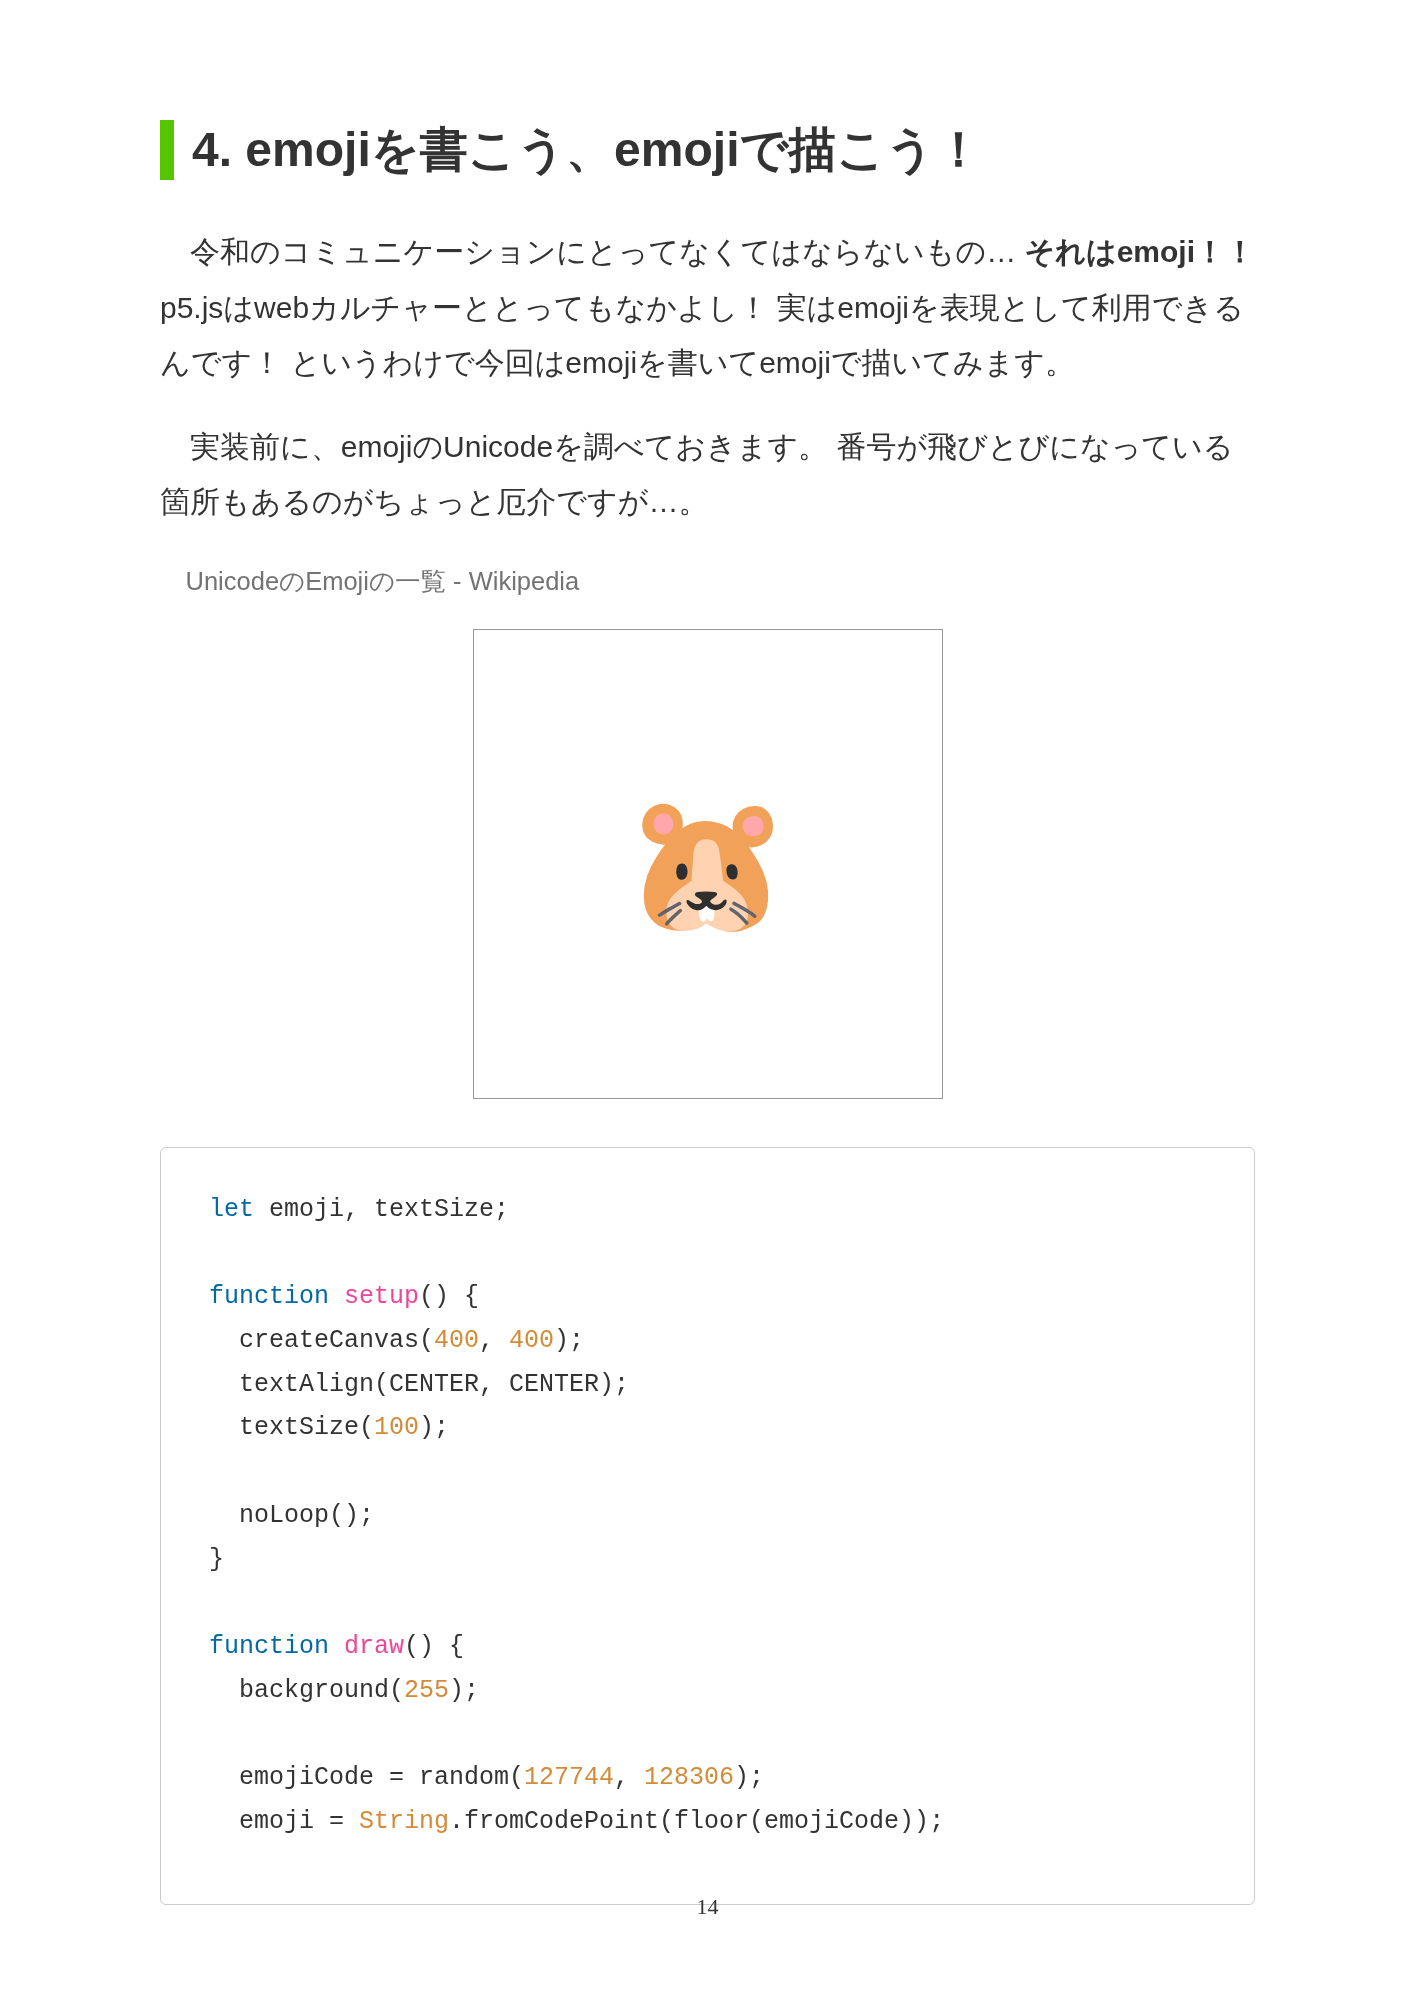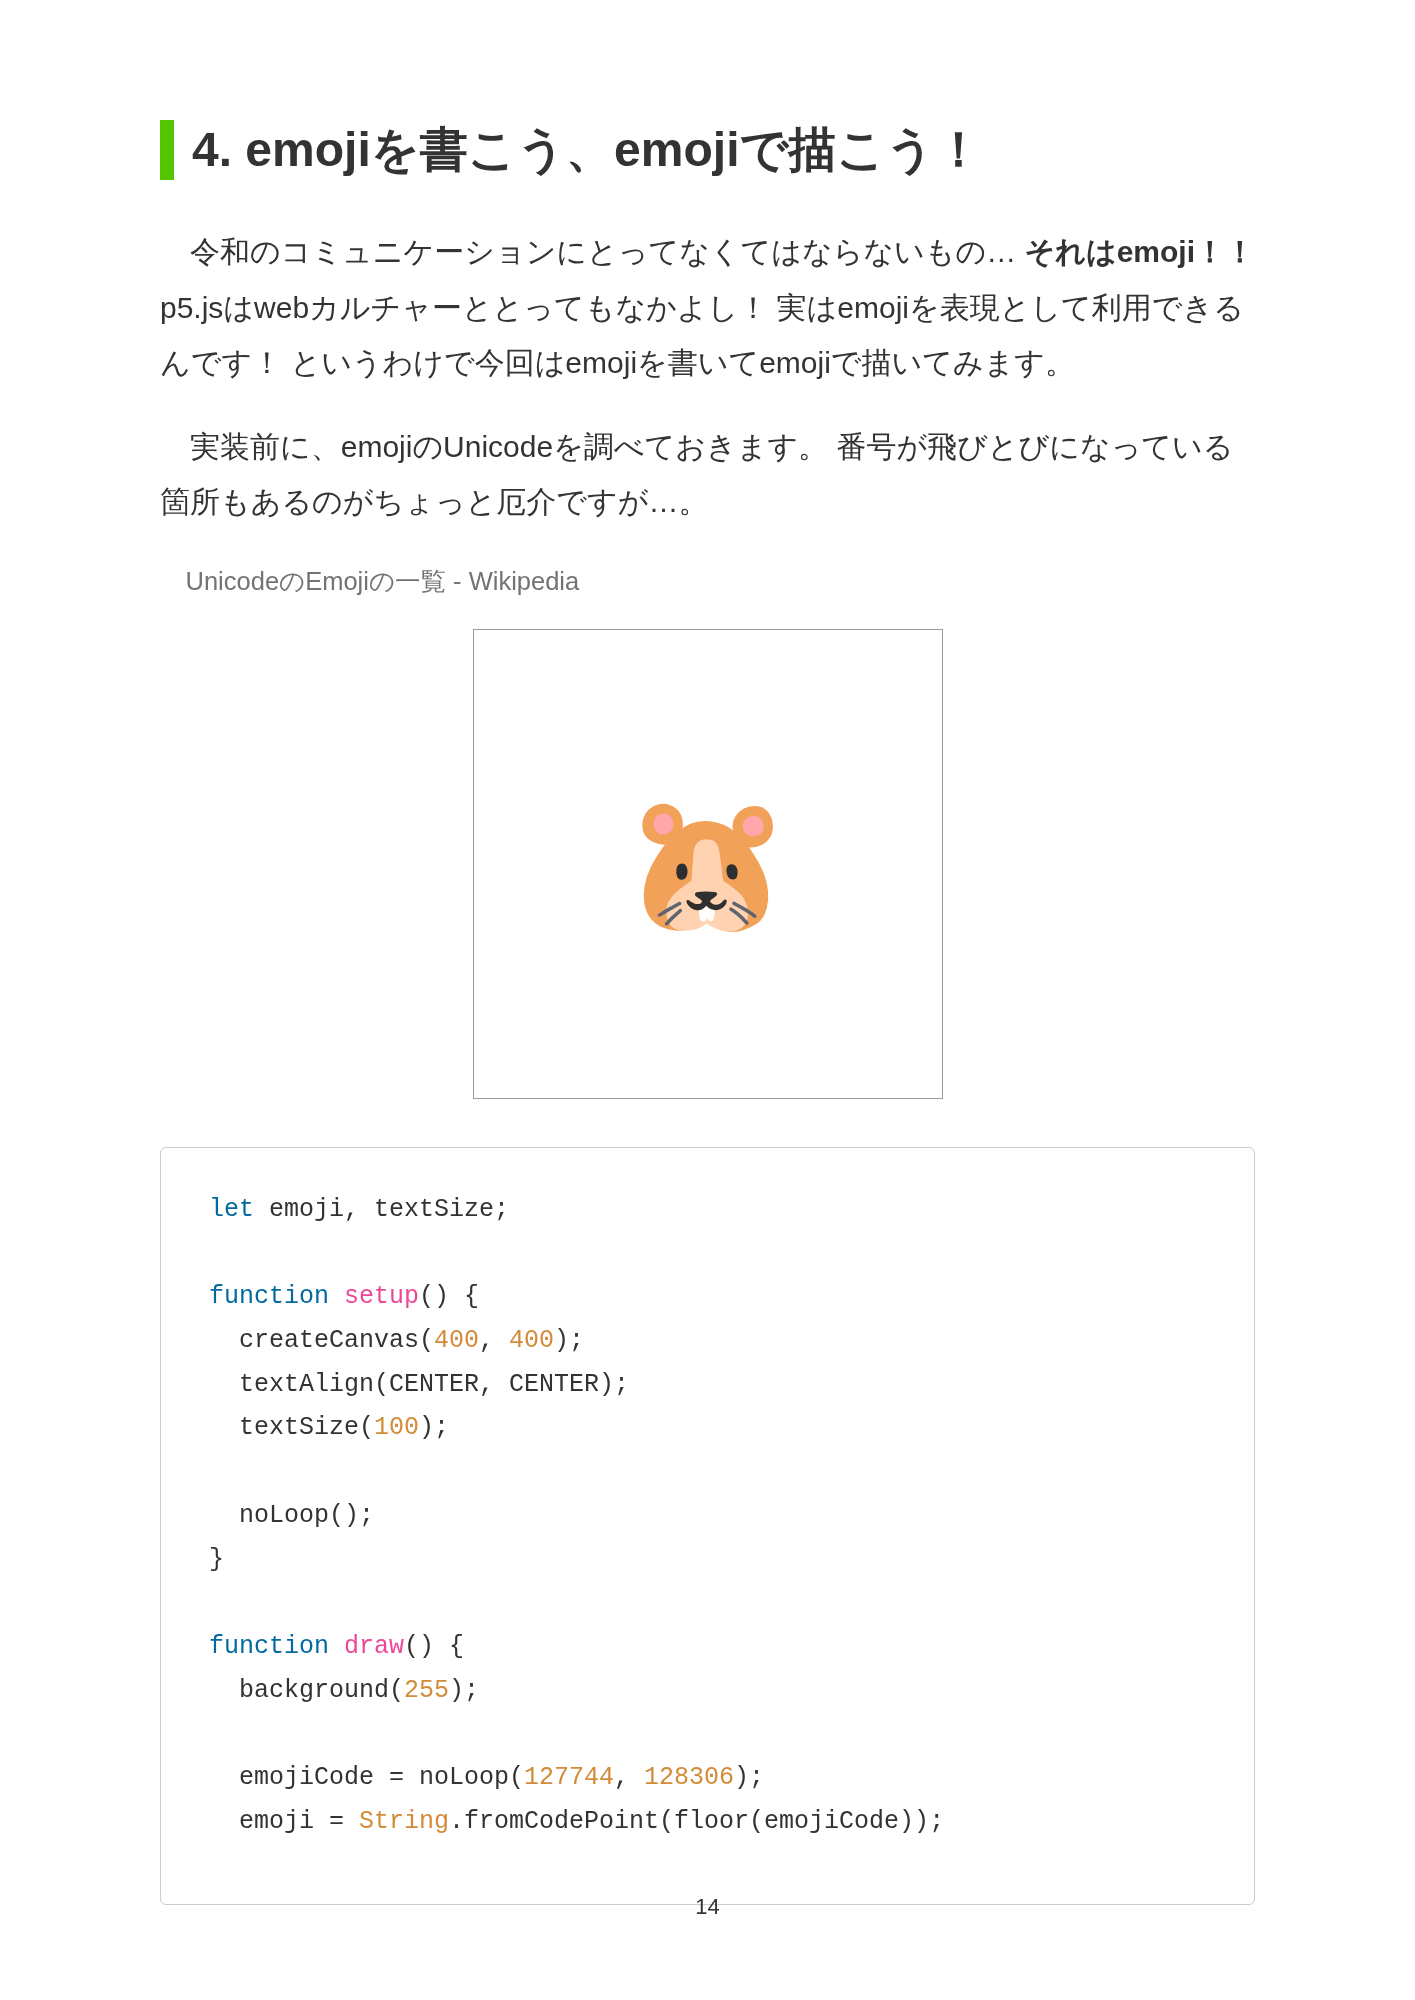--- a/index.html
+++ b/index.html
@@ -88,20 +88,21 @@
   .tok-fn  { color: #ec4899; }   
   .tok-num { color: #d38b38; }
   .page-number {
     position: absolute;
     bottom: 80px;
     left: 0;
     width: 1415px;
     text-align: center;
     font-size: 22px;
     color: #333333;
+    font-family: Liberation Serif, serif;
   }
 </style>
 </head>
 <body>
 
 <div class="page">
 
   <div class="heading">
     <div class="heading-bar"></div>
     <div class="heading-text">4. emojiを書こう、emojiで描こう！</div>
@@ -128,18 +129,18 @@
 <span>  createCanvas(</span><span class="tok-num">400</span><span>, </span><span class="tok-num">400</span><span>);</span>
 <span>  textAlign(CENTER, CENTER);</span>
 <span>  textSize(</span><span class="tok-num">100</span><span>);</span>
 
 <span>  noLoop();</span>
 <span>}</span>
 
 <span class="tok-kw">function</span><span> </span><span class="tok-fn">draw</span><span>() {</span>
 <span>  background(</span><span class="tok-num">255</span><span>);</span>
 
-<span>  emojiCode = noLoop(</span><span class="tok-num">127744</span><span>, </span><span class="tok-num">128306</span><span>);</span>
+<span>  emojiCode = random(</span><span class="tok-num">127744</span><span>, </span><span class="tok-num">128306</span><span>);</span>
 <span>  emoji = </span><span class="tok-num">String</span><span>.fromCodePoint(floor(emojiCode));</span></div>
 
 </div>
 
 <div class="page-number">14</div>
 
 </body></html>

